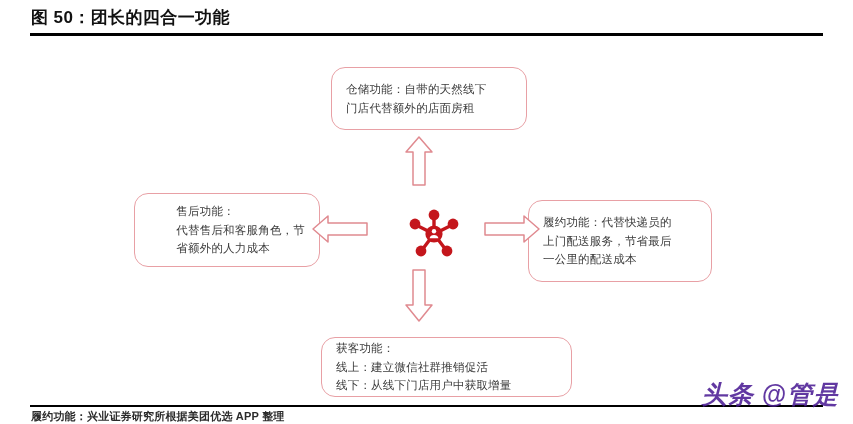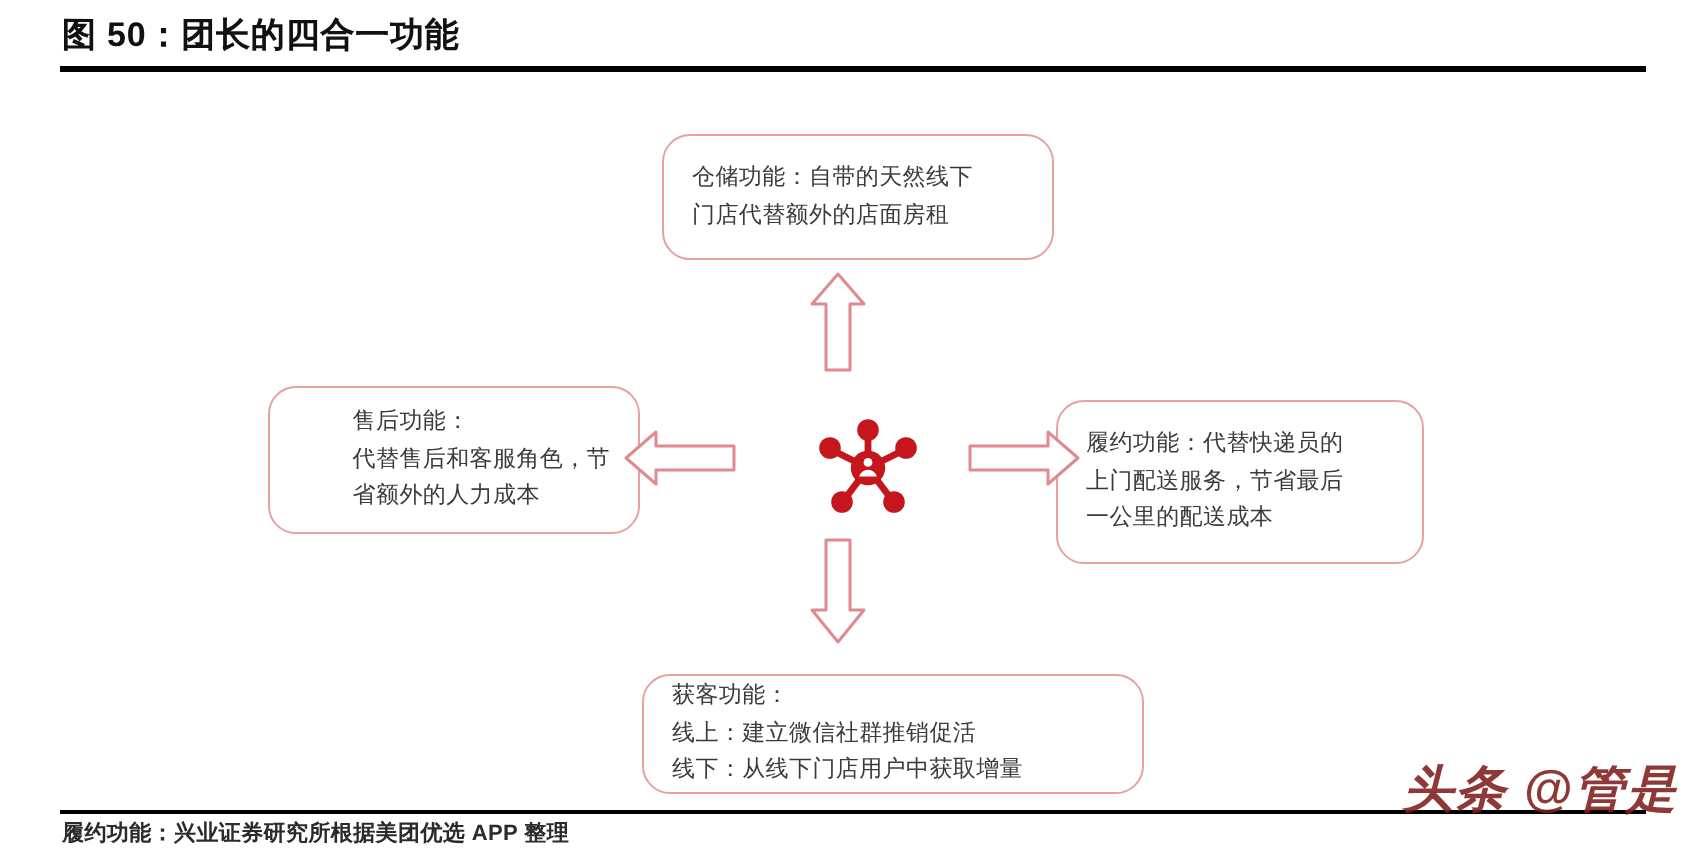--- a/index.html
+++ b/index.html
@@ -128,21 +128,21 @@
     letter-spacing: 0.2px;
   }
 
   #watermark {
     position: absolute;
     right: 14px;
     top: 378px;
     font-size: 25px;
     font-weight: bold;
     font-style: italic;
-    color: #7f1d1d;
+    color: #4c1d95;
     opacity: 0.88;
     letter-spacing: 1px;
     white-space: nowrap;
     user-select: none;
   }
 </style>
 </head>
 <body>
 
 <div id="figure-title">图 50：团长的四合一功能</div>

